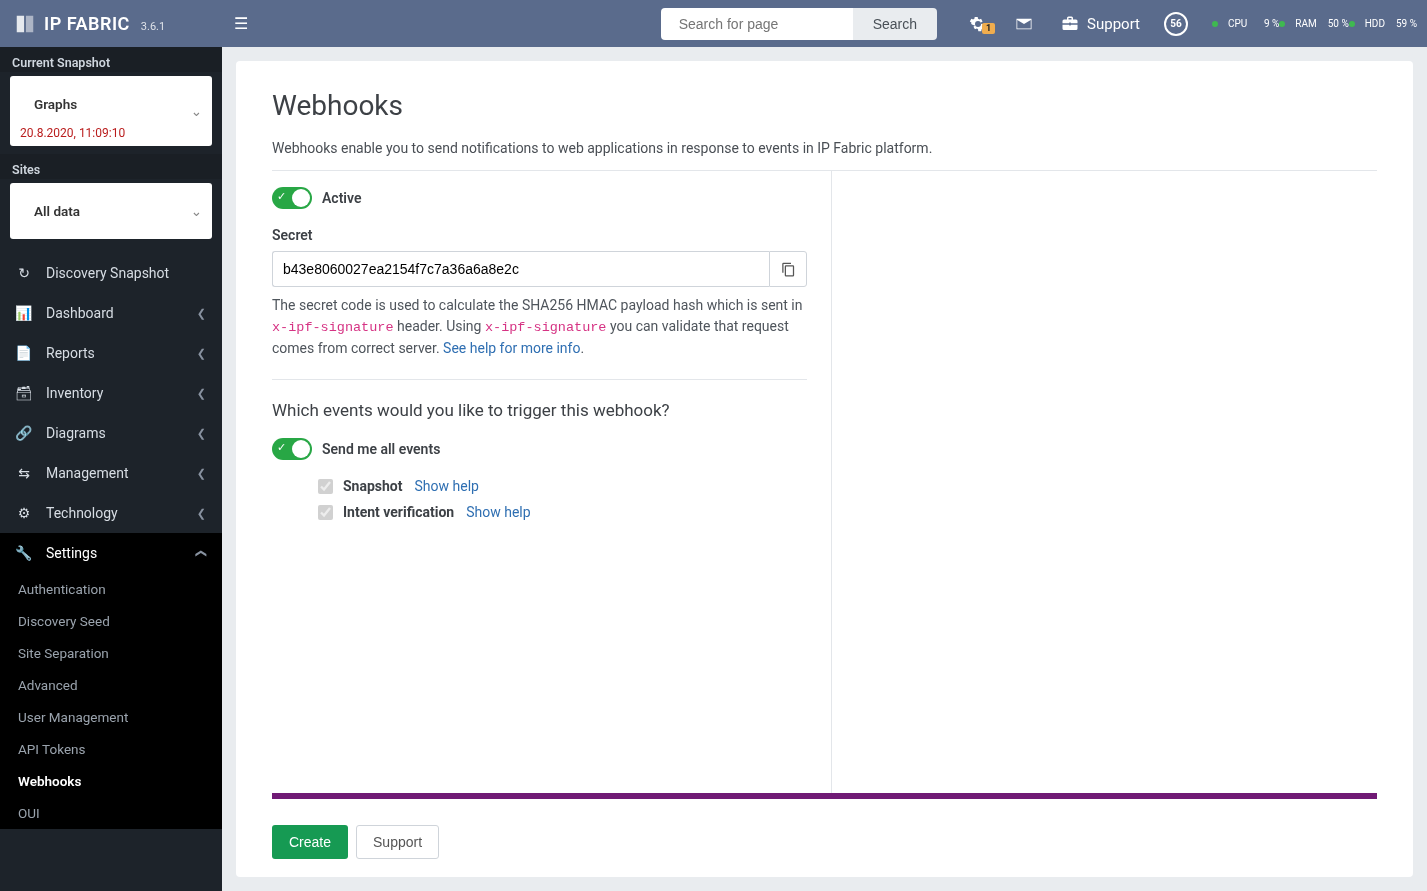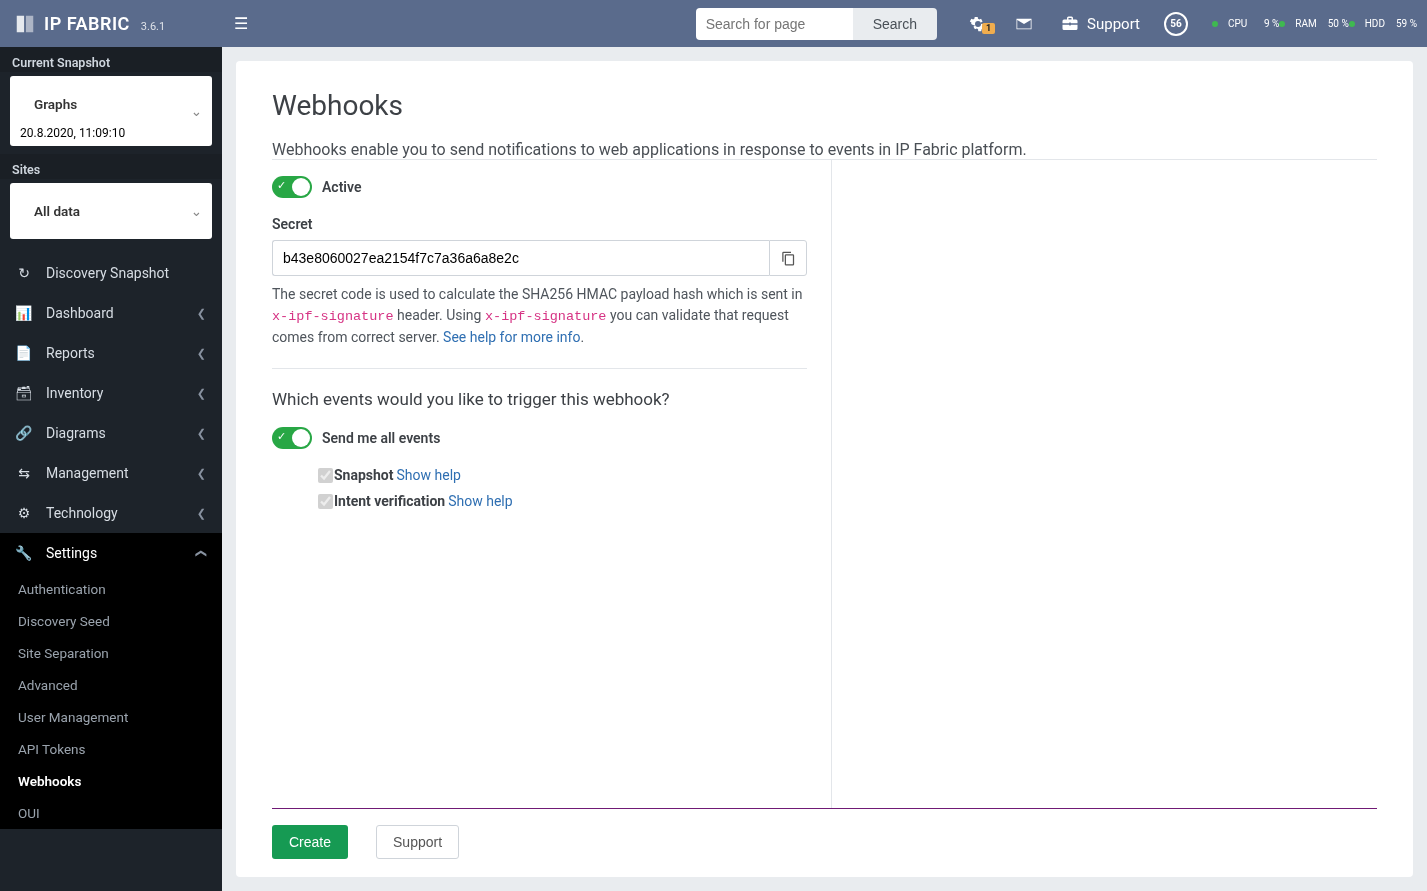--- a/index.html
+++ b/index.html
@@ -62,25 +62,25 @@
     align-items: center;
     gap: 0;
     height: 100%;
   }
   .search-wrap {
     display: flex;
     align-items: center;
     margin-right: 18px;
   }
   .search-input {
-    width: 157px;
+    width: 192px;
     height: 32px;
     border: none;
     border-radius: 4px 0 0 4px;
-    padding: 0 10px;
+    padding: 0 18px;
     font-size: 14px;
     background: #fff;
   }
   .search-btn {
     height: 32px;
     border: none;
     background: #e9ecef;
     color: #495057;
     padding: 0 20px;
     border-radius: 0 4px 4px 0;
@@ -171,21 +171,21 @@
     margin: 4px 10px 8px 10px;
     background: #fff;
     color: #333;
     border-radius: 3px;
     padding: 6px 30px 6px 10px;
     position: relative;
     cursor: pointer;
     font-size: 13.5px;
   }
   .sb-select .main { font-weight: 600; }
-  .sb-select .sub { font-size: 12px; color: #000000; }
+  .sb-select .sub { font-size: 12px; color: #b91c1c; }
   .sb-select .chev {
     position: absolute; right: 10px; top: 50%; transform: translateY(-50%);
     color: #888;
   }
   .nav {
     list-style: none;
     margin-top: 6px;
   }
   .nav-item {
     display: flex;
@@ -225,22 +225,23 @@
     display: flex;
     flex-direction: column;
   }
   h1.page-title {
     font-size: 28px;
     font-weight: 400;
     color: #3d4146;
     margin-bottom: 18px;
   }
   .desc {
-    font-size: 16px;
+    font-size: 14px;
     color: #4a4f55;
+    padding-bottom: 14px;
     border-bottom: 1px solid #e3e6ea;
   }
   .columns {
     display: flex;
     flex: 1;
   }
   .col-left {
     width: 560px;
     border-right: 1px solid #e3e6ea;
     padding-top: 16px;
@@ -310,35 +311,35 @@
     font-size: 14px;
     color: #4f555c;
     line-height: 1.5;
     margin-top: 8px;
   }
   .code { font-family: "Courier New", monospace; color: #d63384; font-size: 13.5px; }
   .link { color: #2f6fb2; cursor: pointer; }
   hr.sep { border: none; border-top: 1px solid #e3e6ea; margin: 20px 0 20px 0; }
   h3.events-title { font-size: 17px; font-weight: 400; color: #3d4146; margin-bottom: 18px; }
   .cb-row {
-    display: flex; align-items: center; gap: 1px;
+    display: flex; align-items: center; gap: 10px;
     margin-left: 46px; margin-bottom: 10px;
     font-size: 14px;
     color: #3d4146;
   }
   .cb-row input[type=checkbox] {
     width: 15px; height: 15px;
   }
   .cb-row .show-help { color: #2f6fb2; cursor: pointer; margin-left: 2px; }
   .footer {
-    border-top: 1px solid #701a75;
-    padding-top: 16px;
+    border-top: 6px solid #701a75;
+    padding-top: 26px;
     margin-top: auto;
     display: flex;
-    gap: 28px;
+    gap: 8px;
   }
   .btn {
     height: 34px;
     padding: 0 16px;
     border-radius: 3px;
     font-size: 14px;
     cursor: pointer;
     border: 1px solid transparent;
   }
   .btn-primary {

